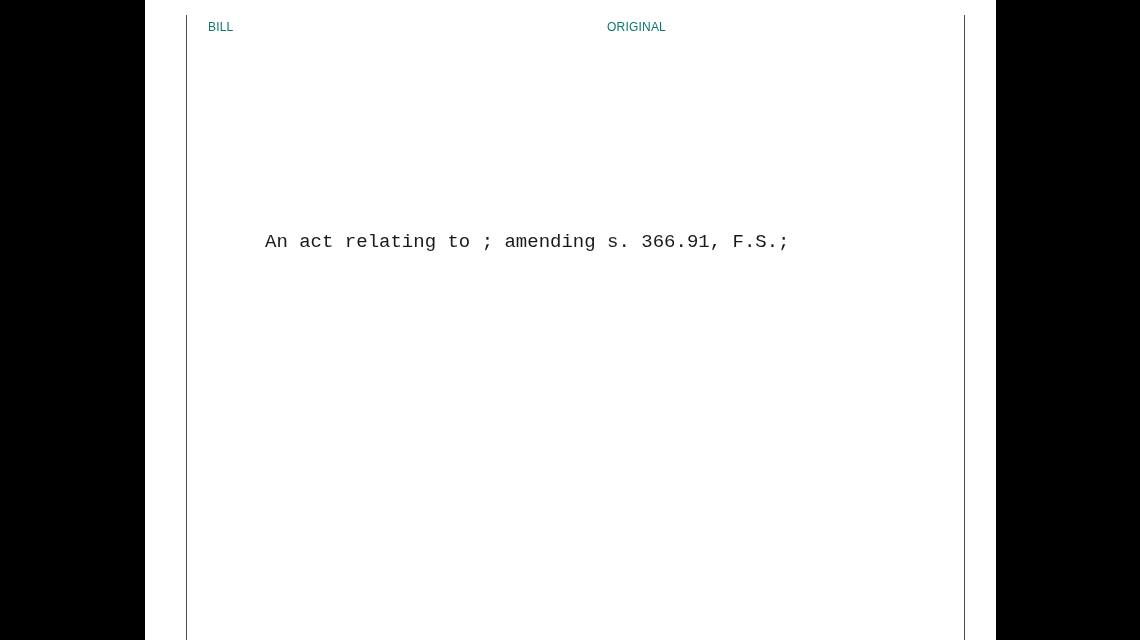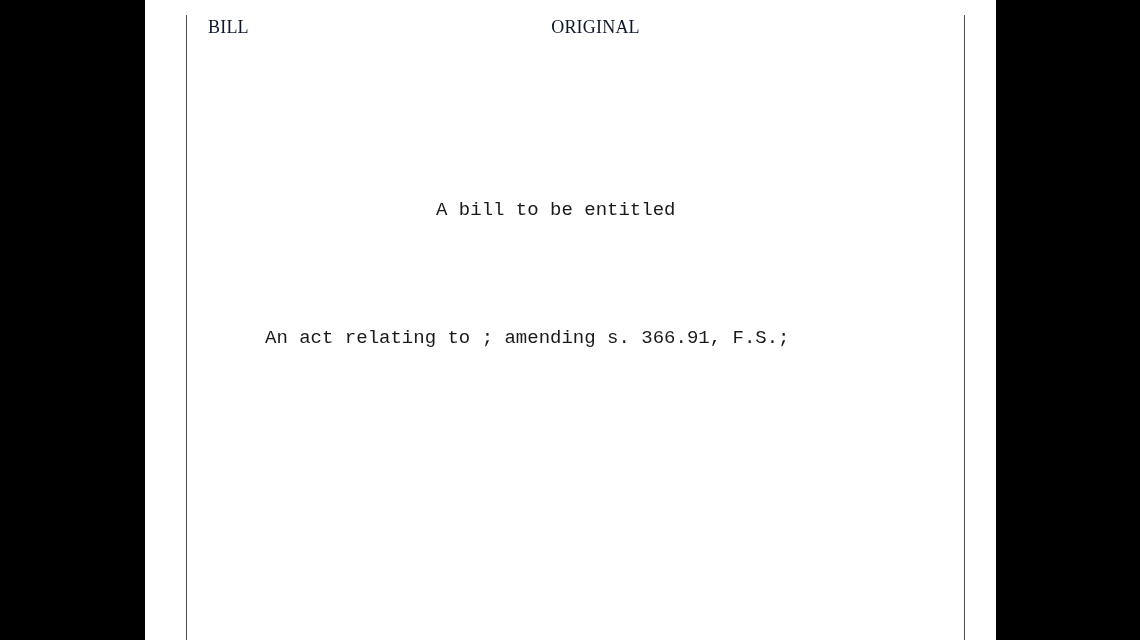--- a/index.html
+++ b/index.html
@@ -52,29 +52,29 @@
   
   #doc-header {
     position: absolute;
     left: 0;
     top: 16px;
     width: 851px;
     height: 28px;
   }
   #doc-header .hdr {
     position: absolute;
-    font-family: Liberation Serif, serif;
-    font-size: 18px;
+    font-family: Liberation Sans, sans-serif;
+    font-size: 12px;
     line-height: 22px;
-    color: #0f172a;
+    color: #0f766e;
     letter-spacing: 0.2px;
     white-space: pre;
   }
   #hdr-left  { left: 63px; }               
-  #hdr-center{ left: 0; width: 901px; text-align: center; }
+  #hdr-center{ left: 0; width: 901px; text-align: center; padding-left: 41px; }
   #hdr-right { left: 0; width: 796px; text-align: right; }  
 
   
   #bill-body {
     position: absolute;
     left: 63px;       
     top: 98px;
     width: 756px;
     font-family: "Liberation Mono", "DejaVu Sans Mono", monospace;
     font-size: 19px;
@@ -98,21 +98,20 @@
     <div id="rule-left" class="margin-rule"></div>
     <div id="rule-right" class="margin-rule"></div>
 
     <div id="doc-header">
       <div id="hdr-left" class="hdr">BILL</div>
       <div id="hdr-center" class="hdr">ORIGINAL</div>
     </div>
 
     <div id="bill-body">
 
-      <div class="bline">                    A bill to be entitled</div>
 
       <div class="bline">     An act relating to ; amending s. 366.91, F.S.;</div>
 
       
 
       
 
       
 
       

